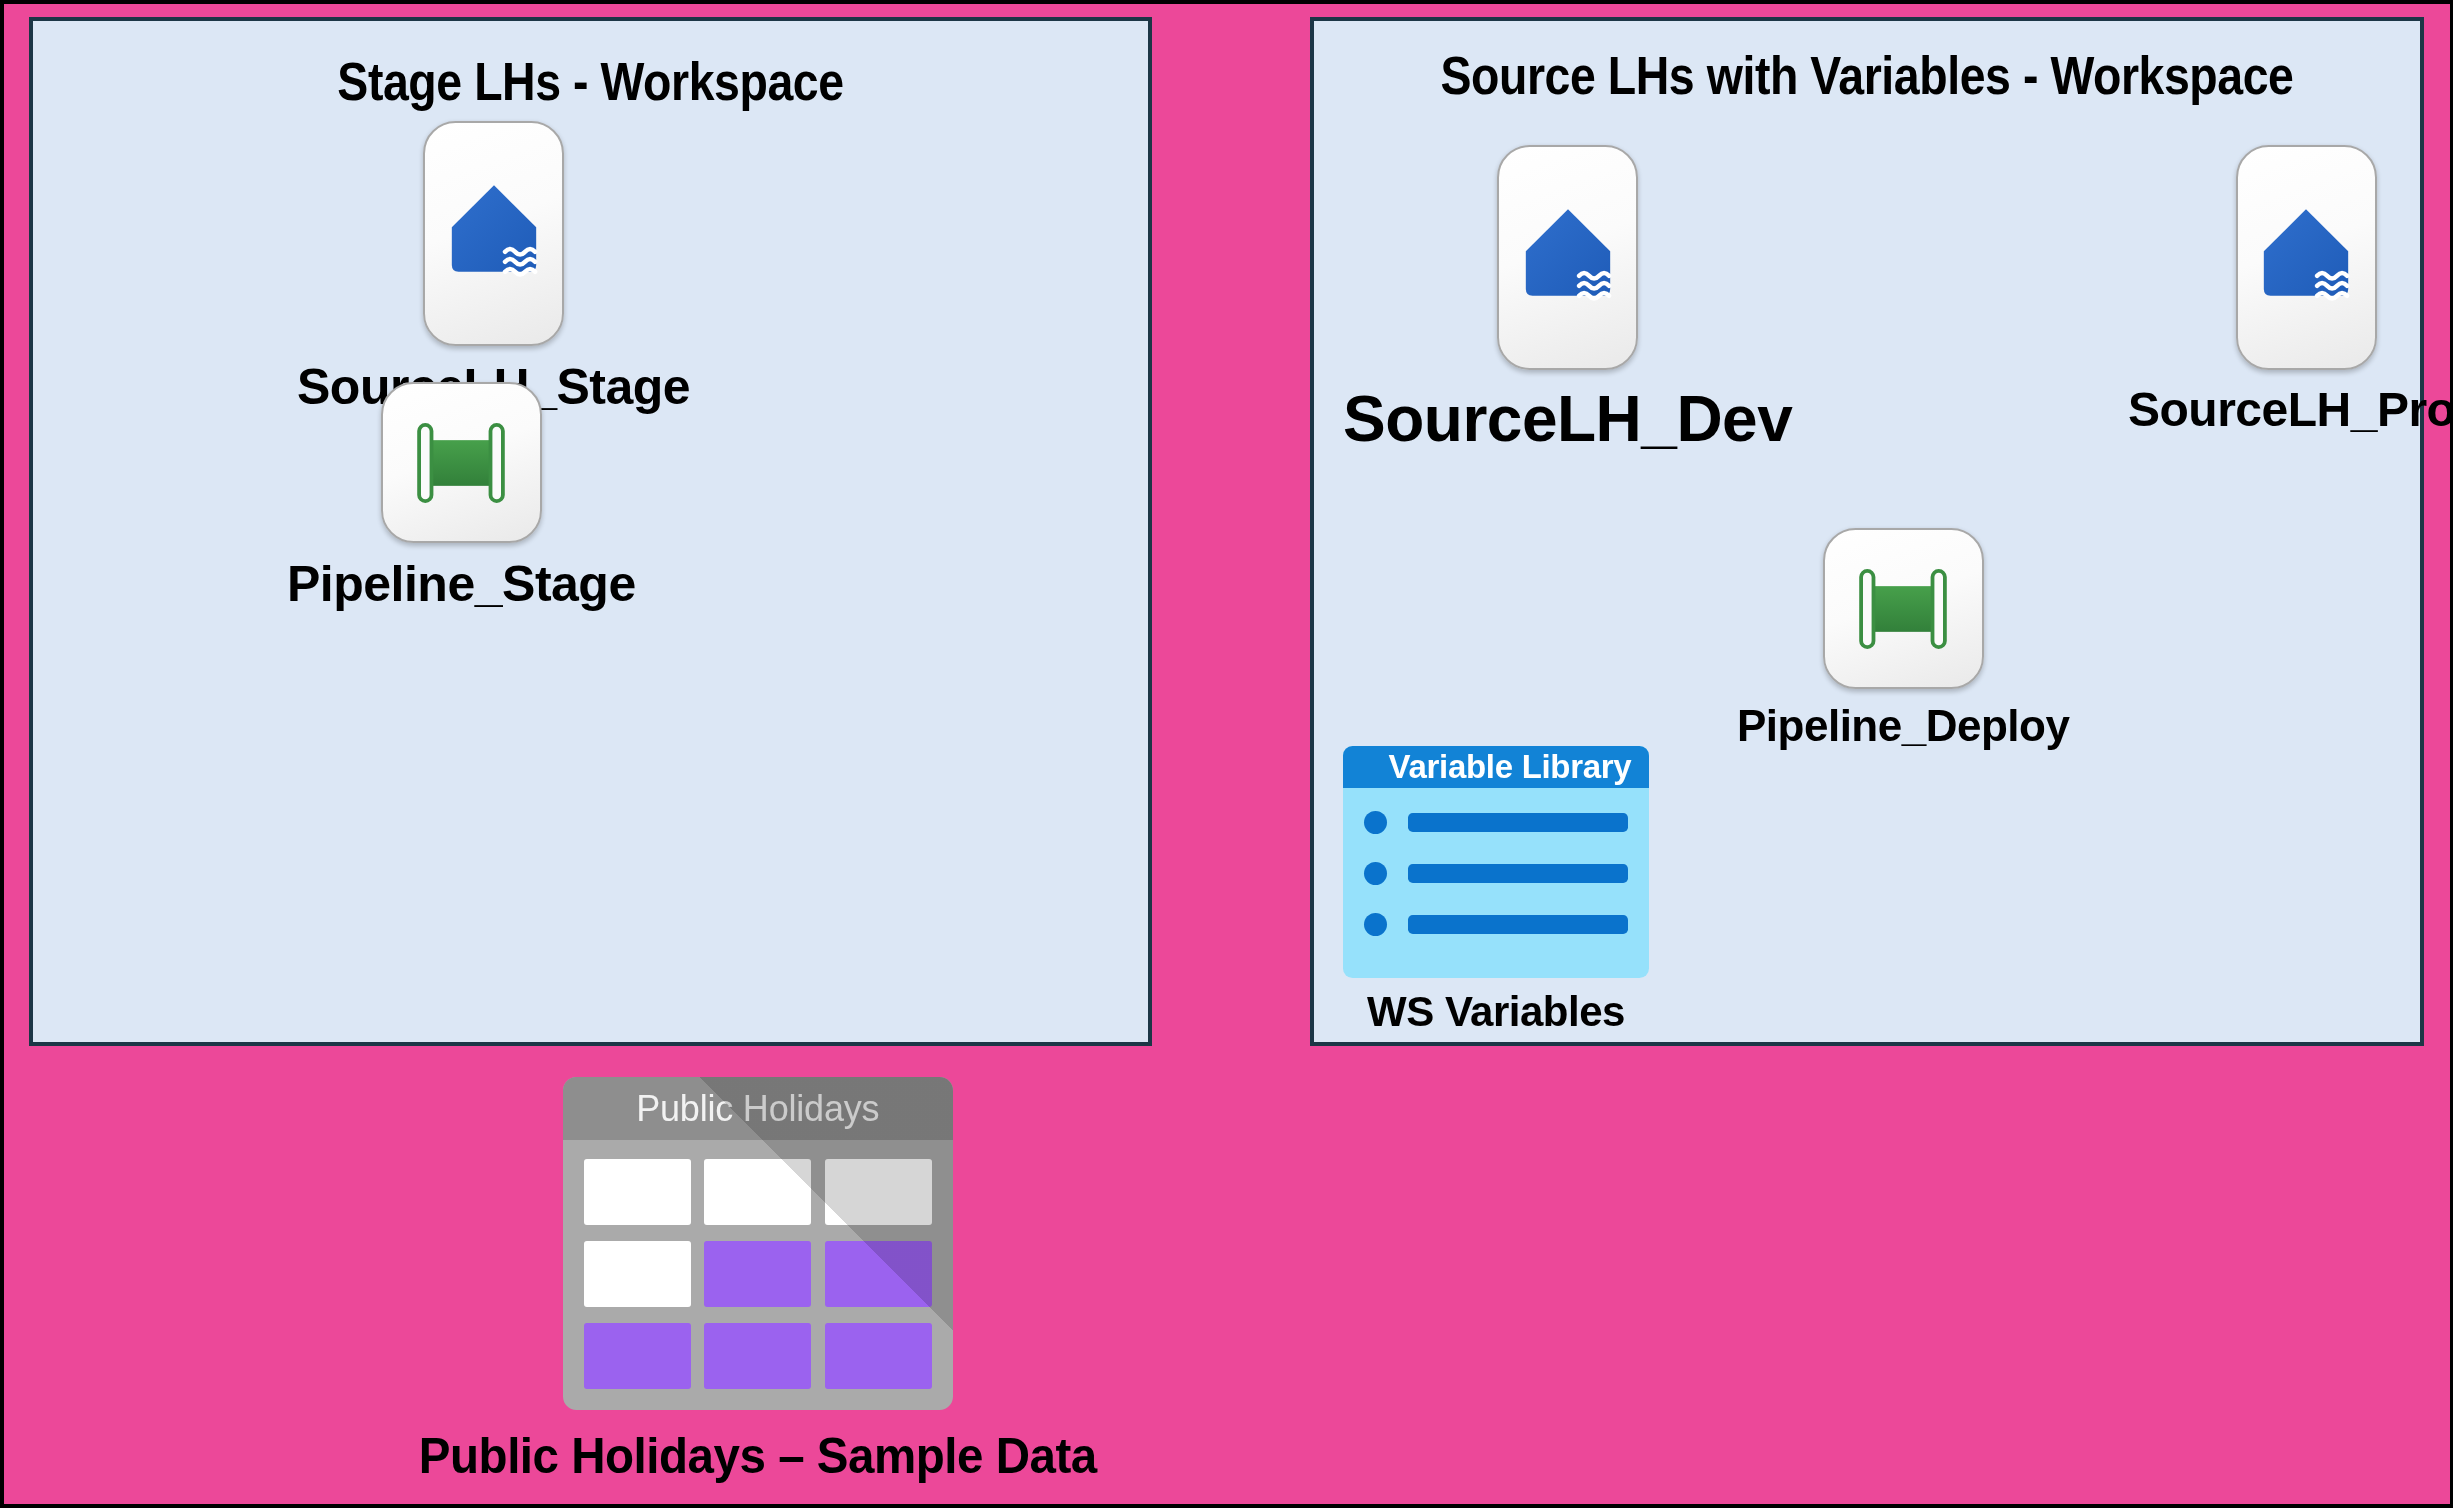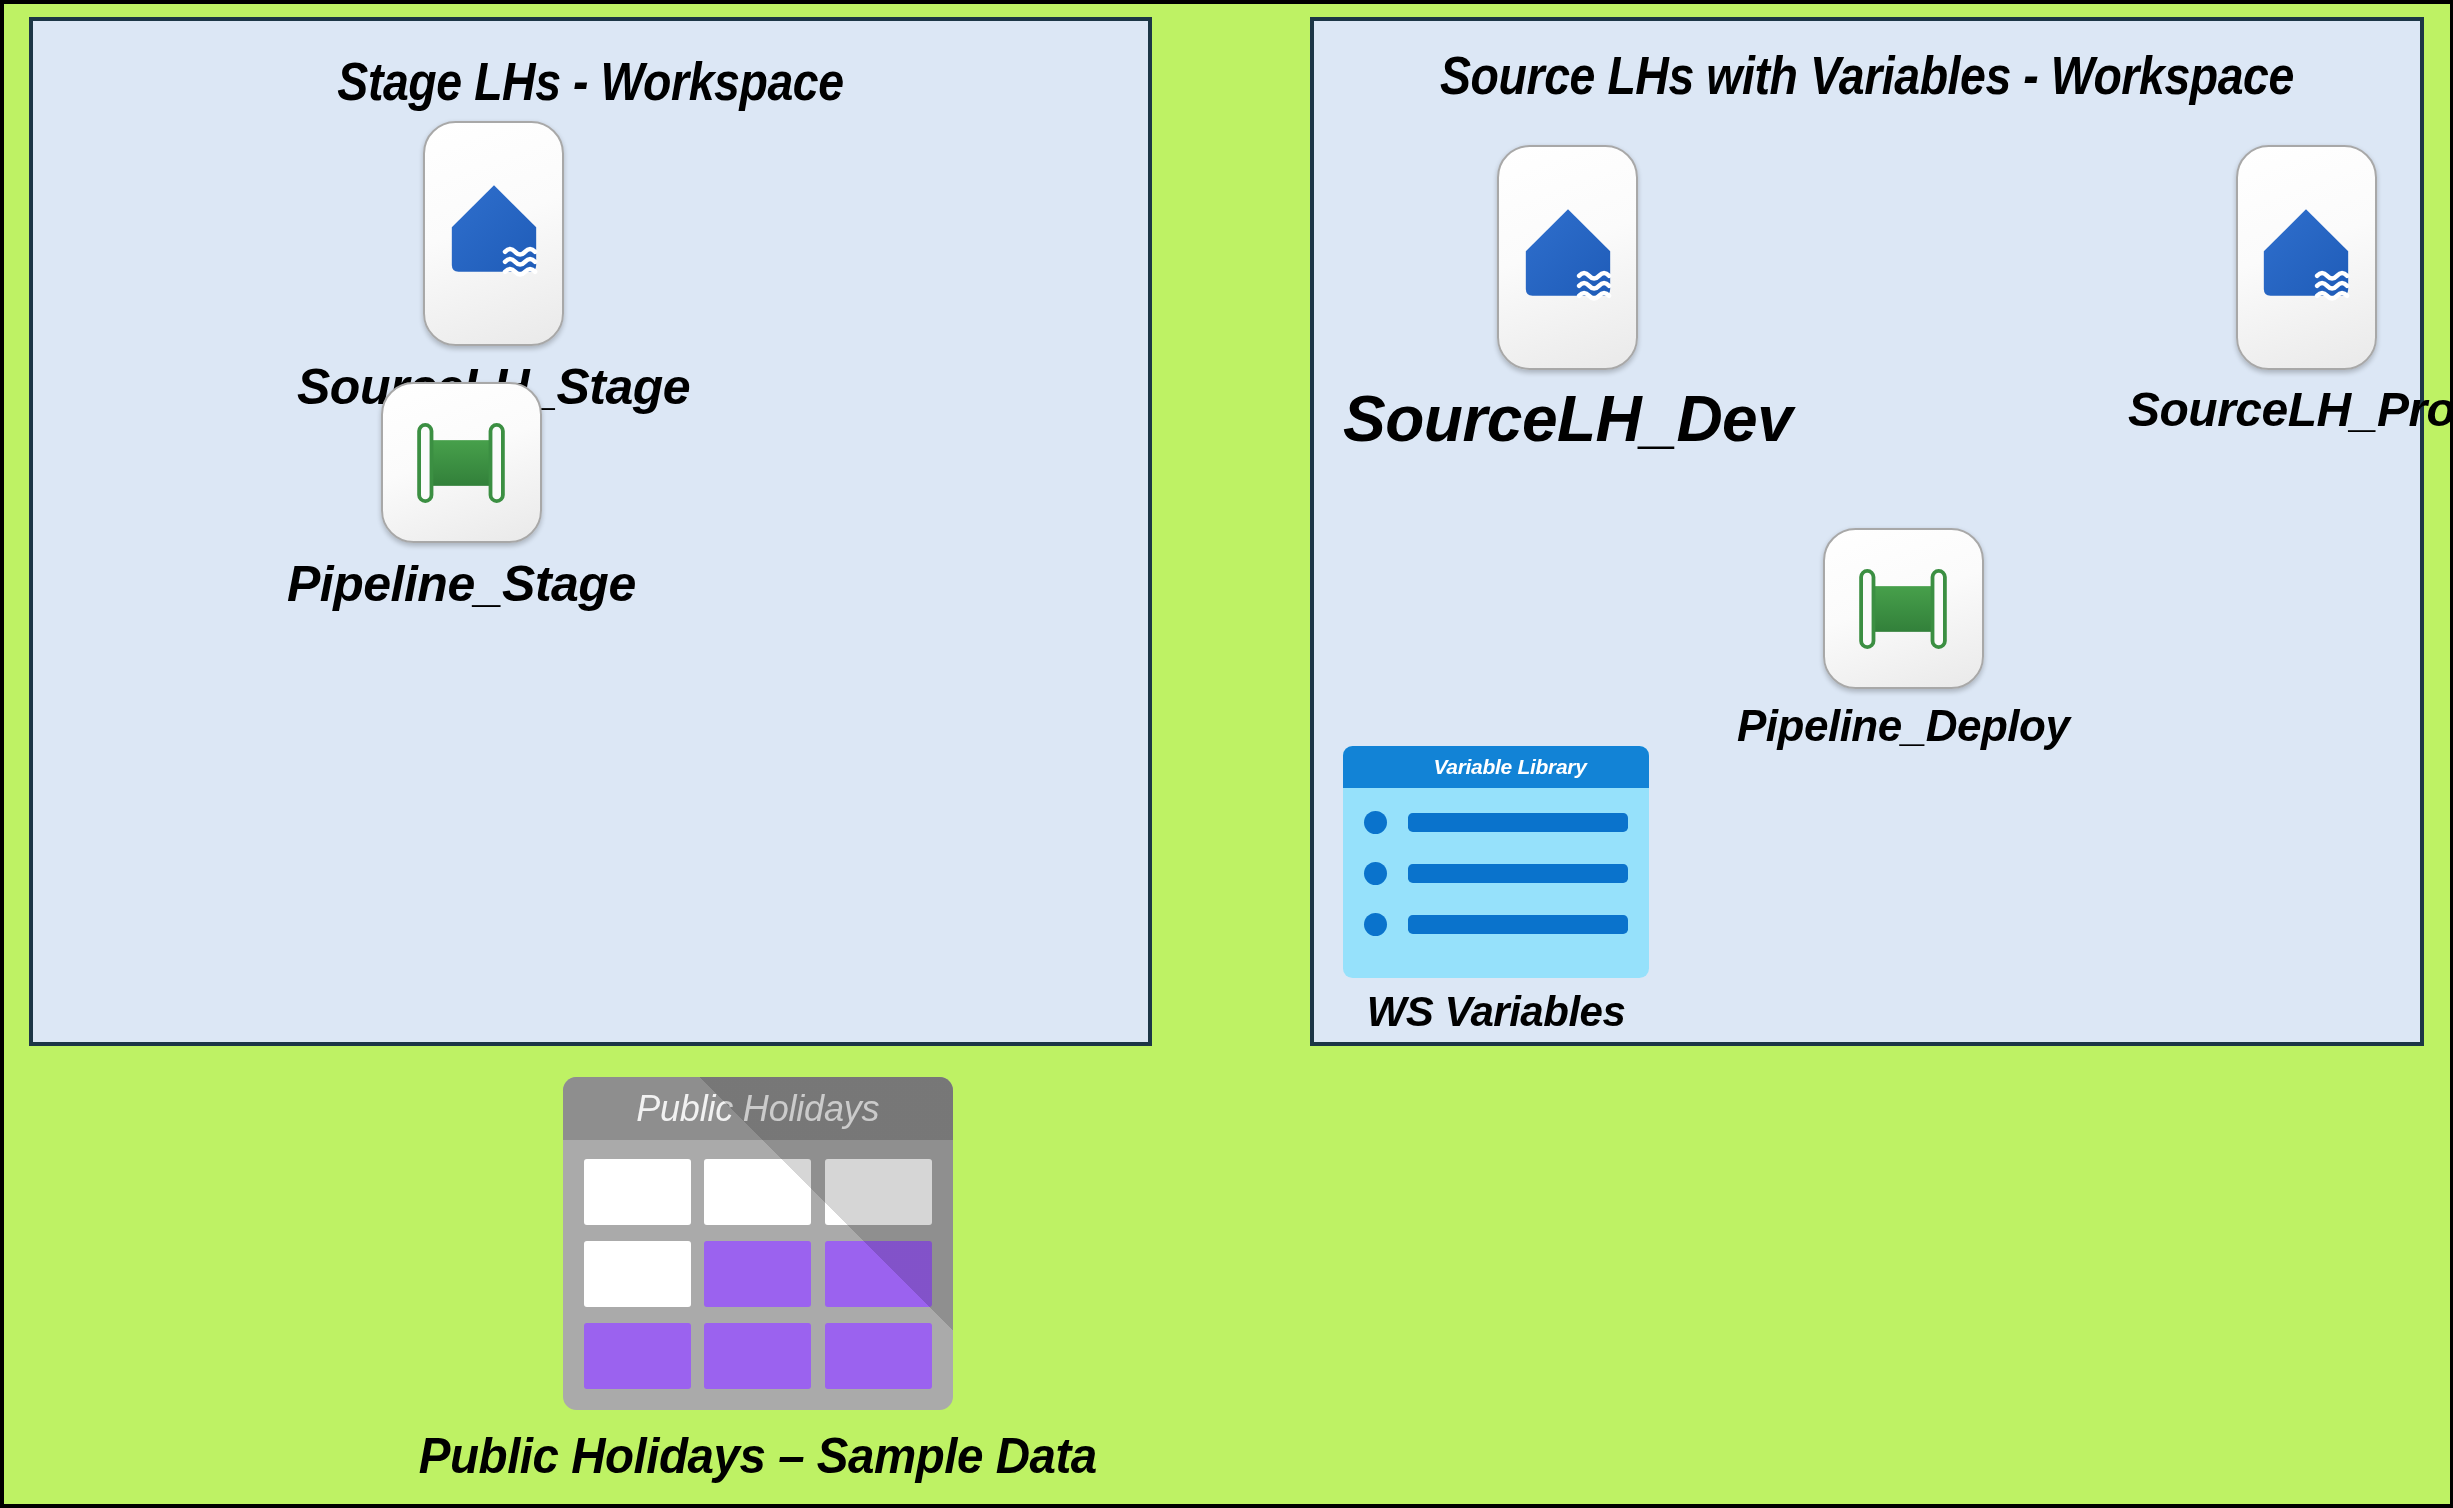--- a/index.html
+++ b/index.html
@@ -8,25 +8,24 @@
     background: #ffffff;
   }
   body {
     font-family: "Liberation Sans", sans-serif;
   }
 
   #canvas {
     position: relative;
     width: 2454px;
     height: 1508px;
-    background: #bef264;
+    background: #ec4899;
     box-sizing: border-box;
     border: 4.8px solid #000000;
     overflow: hidden;
-    font-style: italic;
   }
 
   
   .panel {
     position: absolute;
     background: #dce7f5;
     border: 4.8px solid #1c3646;
     box-sizing: border-box;
   }
   #panel-stage {
@@ -128,21 +127,21 @@
     border-radius: 9.6px;
     overflow: hidden;
     background: #96e1fb;
     box-sizing: border-box;
   }
   .varlib-head {
     height: 42px;
     background: #1283d6;
     color: #ffffff;
     font-weight: bold;
-    font-size: 21px;
+    font-size: 33px;
     display: flex;
     align-items: center;
     justify-content: center;
     letter-spacing: -0.3px;
     padding-left: 28px;
   }
   .varlib-body {
     padding: 23px 21px 0 21px;
   }
   .varlib-row {

